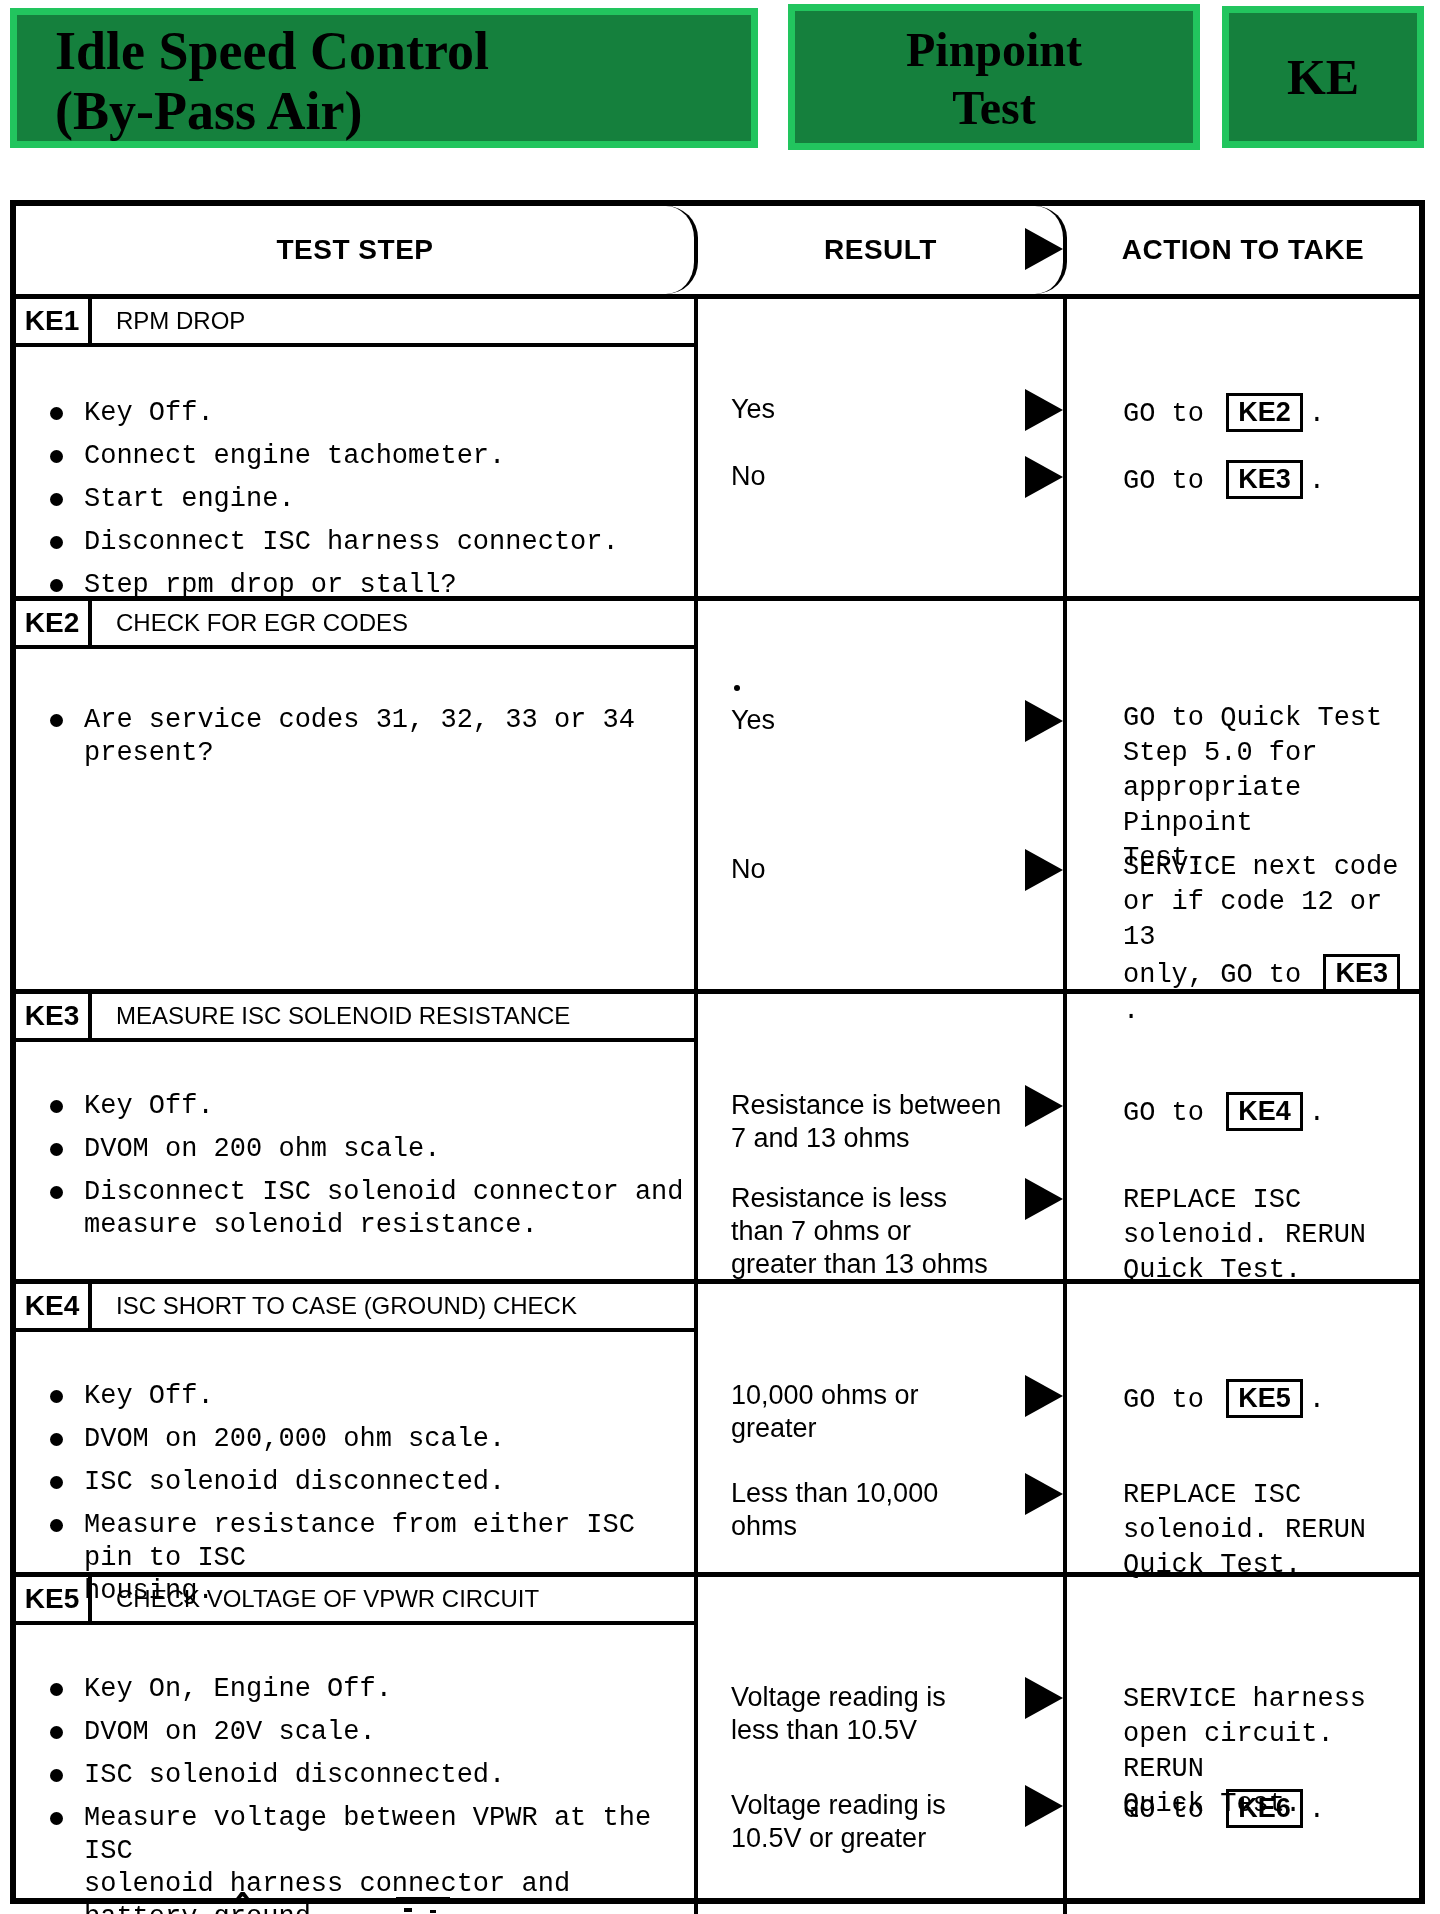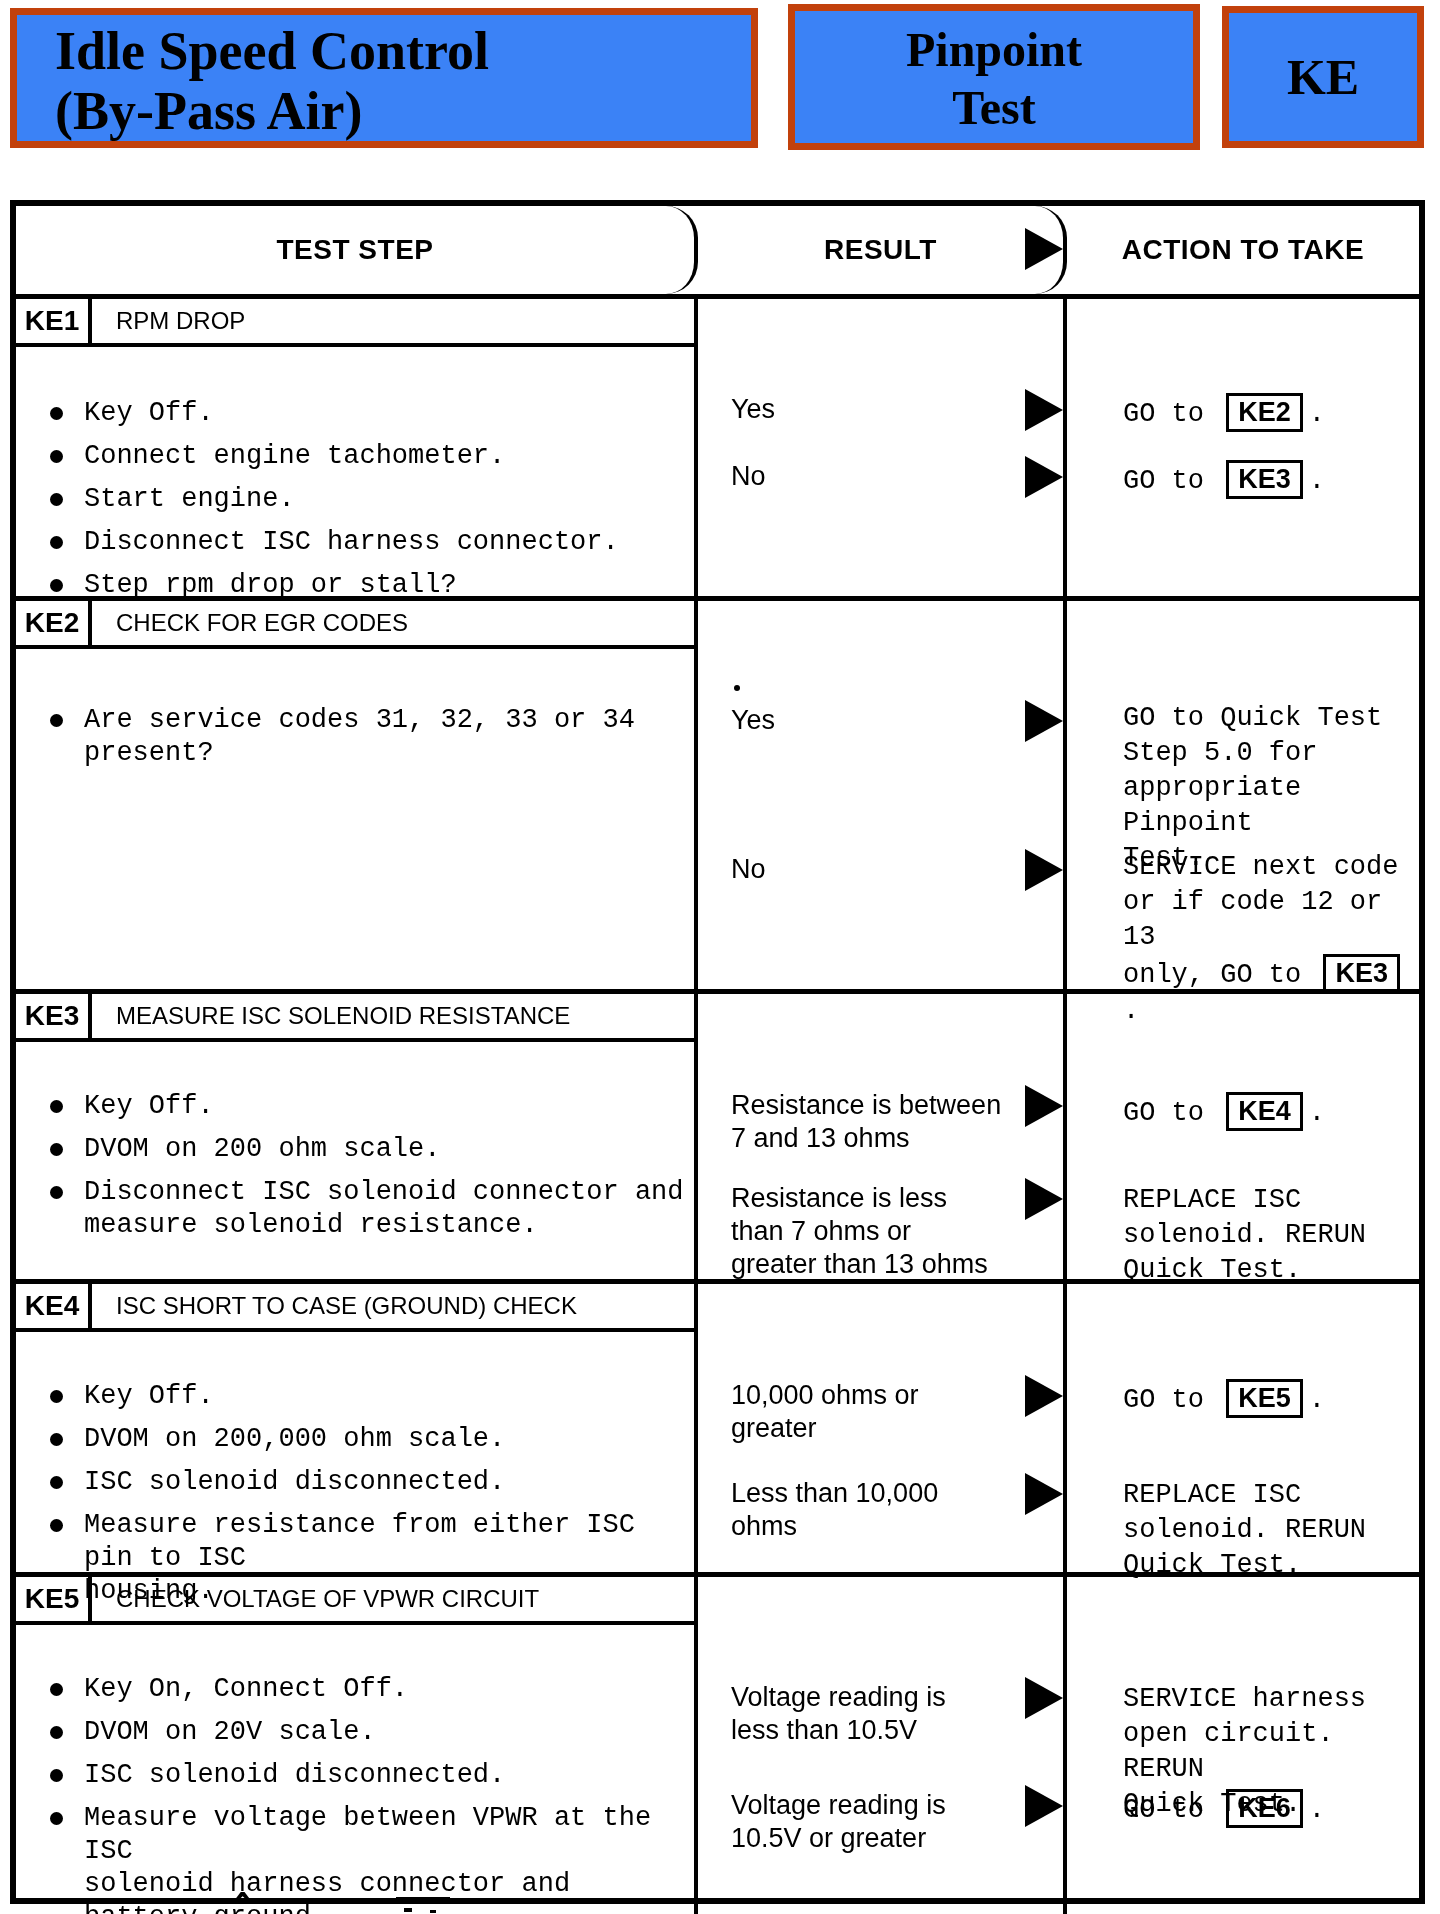--- a/index.html
+++ b/index.html
@@ -2,21 +2,21 @@
 <html><head>
 <meta charset="utf-8">
 <style>
   html,body{margin:0;padding:0;background:#e8e8e8;}
   .page{
     position:relative;width:1440px;height:1914px;background:#ffffff;
     font-family:"Liberation Sans","DejaVu Sans",sans-serif;color:#000;
     overflow:hidden;
   }
   
-  .mbox{position:absolute;border:7px solid #c2410c;background:#3b82f6;box-sizing:border-box;}
+  .mbox{position:absolute;border:7px solid #22c55e;background:#15803d;box-sizing:border-box;}
   .title-box{left:10px;top:8px;width:748px;height:140px;}
   .title-box .tl{
     font-family:"Liberation Serif","DejaVu Serif",serif;font-weight:bold;
     font-size:54px;line-height:60px;padding-left:38px;
   }
   .title-box .tl:first-child{padding-top:6px;}
   .doc-box{left:788px;top:4px;width:412px;height:146px;text-align:center;}
   .doc-box .tl{
     font-family:"Liberation Serif","DejaVu Serif",serif;font-weight:bold;
     font-size:48px;line-height:58px;
@@ -254,21 +254,21 @@
 
     <div class="srow last">
       <div class="c1">
         <div class="band">
           <div class="keid">KE5</div>
           <div class="ktitle">CHECK VOLTAGE OF VPWR CIRCUIT</div>
         </div>
         <div class="bullets" style="padding-top:48px">
           <div class="bi">
               <span class="dot"></span>
-              <span class="bt">Key On, Connect Off.</span>
+              <span class="bt">Key On, Engine Off.</span>
             </div>
           <div class="bi">
               <span class="dot"></span>
               <span class="bt">DVOM on 20V scale.</span>
             </div>
           <div class="bi">
               <span class="dot"></span>
               <span class="bt">ISC solenoid disconnected.</span>
             </div>
           <div class="bi">

